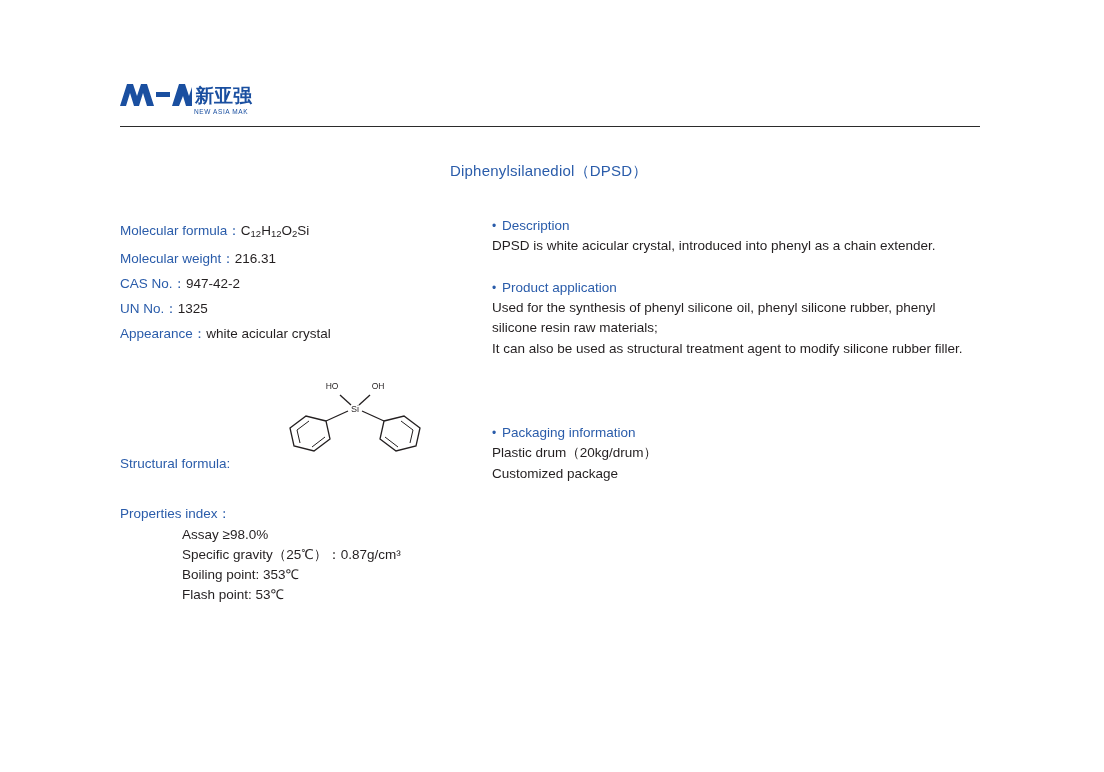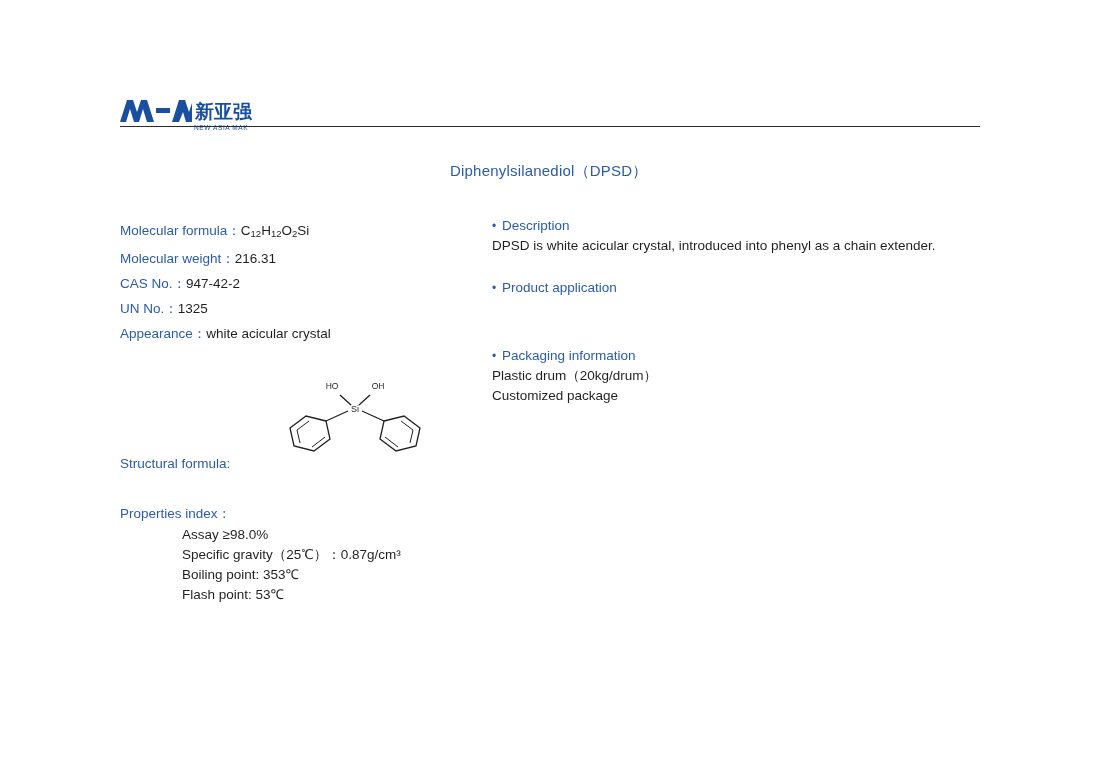--- a/index.html
+++ b/index.html
@@ -24,21 +24,21 @@
   .header {
     position: absolute;
     left: 120px;
     top: 84px;
     width: 860px;
     height: 48px;
   }
   .logo {
     position: absolute;
     left: 0;
-    top: 16px;
+    top: 0;
     display: flex;
     align-items: flex-start;
   }
   .logo-mark {
     position: relative;
     width: 72px;
     height: 22px;
   }
   .logo-mark svg { display: block; }
   .logo-cn {
@@ -175,21 +175,21 @@
   }
   .sec-body {
     font-size: 13.5px;
     color: #231f20;
     line-height: 20.5px;
   }
   .sec-body p {
     margin: 0;
   }
   .gap-lg { }
-  .gap-xl { margin-bottom: 48px; }
+  .gap-xl { margin-bottom: 64px; }
 </style>
 </head>
 <body>
 
 <div class="page">
 
   <div class="header">
     <div class="logo">
       <span class="logo-mark">
         <svg width="72" height="22" viewBox="0 0 72 22" xmlns="http://www.w3.org/2000/svg">
@@ -271,20 +271,24 @@
       </div>
       <div class="sec-body">
         <p>DPSD is white acicular crystal, introduced into phenyl as a chain extender.</p>
       </div>
     </div>
 
     <div class="sec gap-xl">
       <div class="sec-head">
         <span class="bullet">•</span><span>Product application</span>
       </div>
+      <div class="sec-body">
+        <p>Used for the synthesis of phenyl silicone oil, phenyl silicone rubber, phenyl silicone resin raw materials;</p>
+        <p>It can also be used as structural treatment agent to modify silicone rubber filler.</p>
+      </div>
     </div>
 
     <div class="sec">
       <div class="sec-head">
         <span class="bullet">•</span><span>Packaging information</span>
       </div>
       <div class="sec-body">
         <p>Plastic drum（20kg/drum）</p>
         <p>Customized package</p>
       </div>

